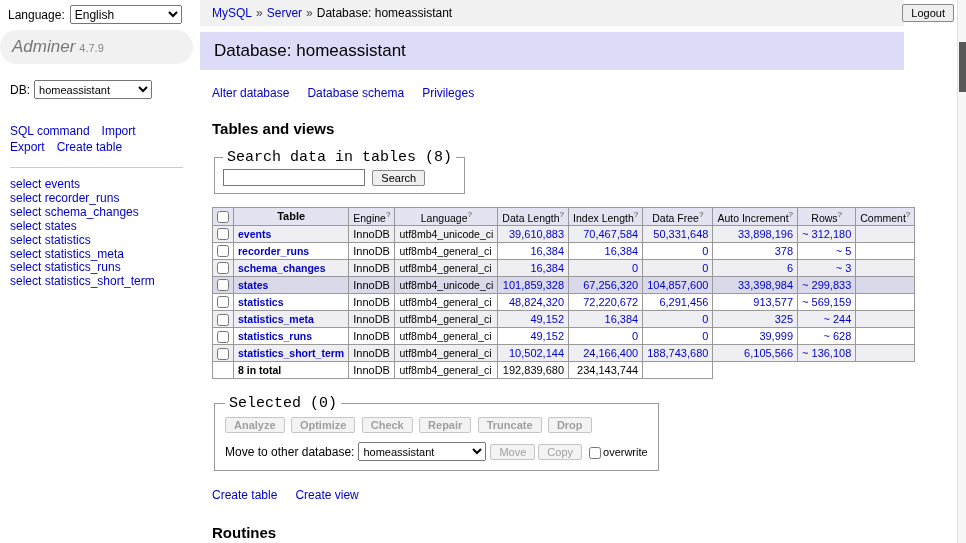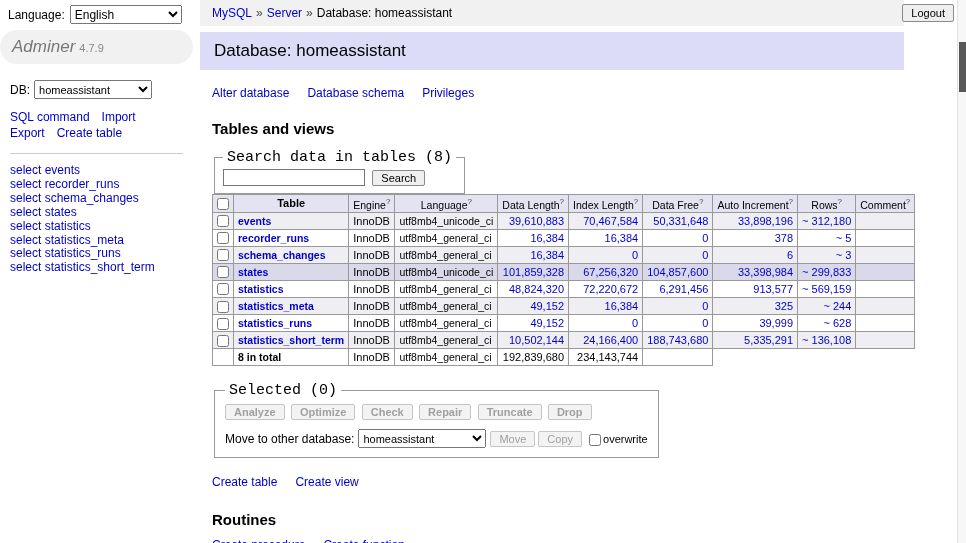--- a/index.html
+++ b/index.html
@@ -36,21 +36,21 @@
 
   
   .sidebar { position: absolute; left: 0; top: 30px; width: 193px; }
   .sidebar h1 {
     margin: 0; background: #f1f1f1; padding: 7px 12px;
     font-size: 17px; font-weight: normal; font-style: italic; color: #777; border-radius: 17px;
   }
   .sidebar h1 .ver { font-size: 11px; font-style: normal; color: #888; margin-left: 4px; }
   .db-row { margin: 16px 10px 0; }
   .db-row select { width: 118px; font-size: 11px; height: 19px; margin-left: 4px; font-family: "Liberation Sans", sans-serif; }
-  .side-links { margin: 10px 10px 0; padding-bottom: 12px; border-bottom: 1px solid #ccc; line-height: 1.35; }
+  .side-links { margin: 24px 10px 0; padding-bottom: 12px; border-bottom: 1px solid #ccc; line-height: 1.35; }
   .side-links a { margin-right: 12px; }
   .tables-list { list-style: none; margin: 10px 10px 0; padding: 0; line-height: 1.07; }
   .tables-list li { margin-bottom: 1px; }
 
   
   .main { position: absolute; left: 200px; top: 32px; width: 704px; }
   .main h2 {
     margin: 0; background: #dcdcf8; padding: 9px 14px;
     font-size: 17px; font-weight: normal; color: #000;
   }
@@ -64,21 +64,21 @@
 
   .search-fs { display: inline-block; margin-top: 12px; padding: 3px 8px 7px; }
   .search-fs input[type="text"] { width: 142px; height: 17px; border: 1px solid #767676; font-size: 11px; margin-right: 4px; }
   .btn {
     font-family: "Liberation Sans", sans-serif; font-size: 11px;
     background: #efefef; border: 1px solid #8a8a8a; border-radius: 2px; padding: 1px 8px; color: #000;
   }
   .btn[disabled] { background: #f3f3f3; border-color: #c6c6c6; color: #a0a0a0; }
 
   
-  table.db-table { border-collapse: collapse; table-layout: fixed; font-size: 11px; }
+  table.db-table { border-collapse: collapse; table-layout: fixed; margin-top: 13px; font-size: 11px; }
   .db-table th, .db-table td {
     border: 1px solid #999; padding: 1.5px 4px; height: 17px;
     white-space: nowrap; overflow: hidden; text-align: left; vertical-align: middle;
   }
   .db-table th { background: #e3e3f2; font-weight: normal; text-align: center; font-size: 10.5px; }
   .db-table th.th-table { font-weight: bold; font-size: 11px; }
   .db-table sup { font-size: 8px; color: #444; }
   .db-table td.num { text-align: right; }
   .db-table td.num a { color: #0000cc; }
   .db-table td.name a { font-weight: bold; font-size: 10.5px; }
@@ -265,21 +265,21 @@
           <td></td>
         </tr>
         <tr class="odd">
           <td><input type="checkbox" style=""></td>
           <td class="name"><a href="#">statistics_short_term</a></td>
           <td>InnoDB</td>
           <td class="coll">utf8mb4_general_ci</td>
           <td class="num"><a href="#">10,502,144</a></td>
           <td class="num"><a href="#">24,166,400</a></td>
           <td class="num"><a href="#">188,743,680</a></td>
-          <td class="num"><a href="#">5,335,291</a></td>
+          <td class="num"><a href="#">6,105,566</a></td>
           <td class="num"><a href="#">~ 136,108</a></td>
           <td></td>
         </tr>
         <tr class="total">
           <td></td>
           <td class="name">8 in total</td>
           <td>InnoDB</td>
           <td class="coll">utf8mb4_general_ci</td>
           <td class="num">192,839,680</td>
           <td class="num">234,143,744</td>

